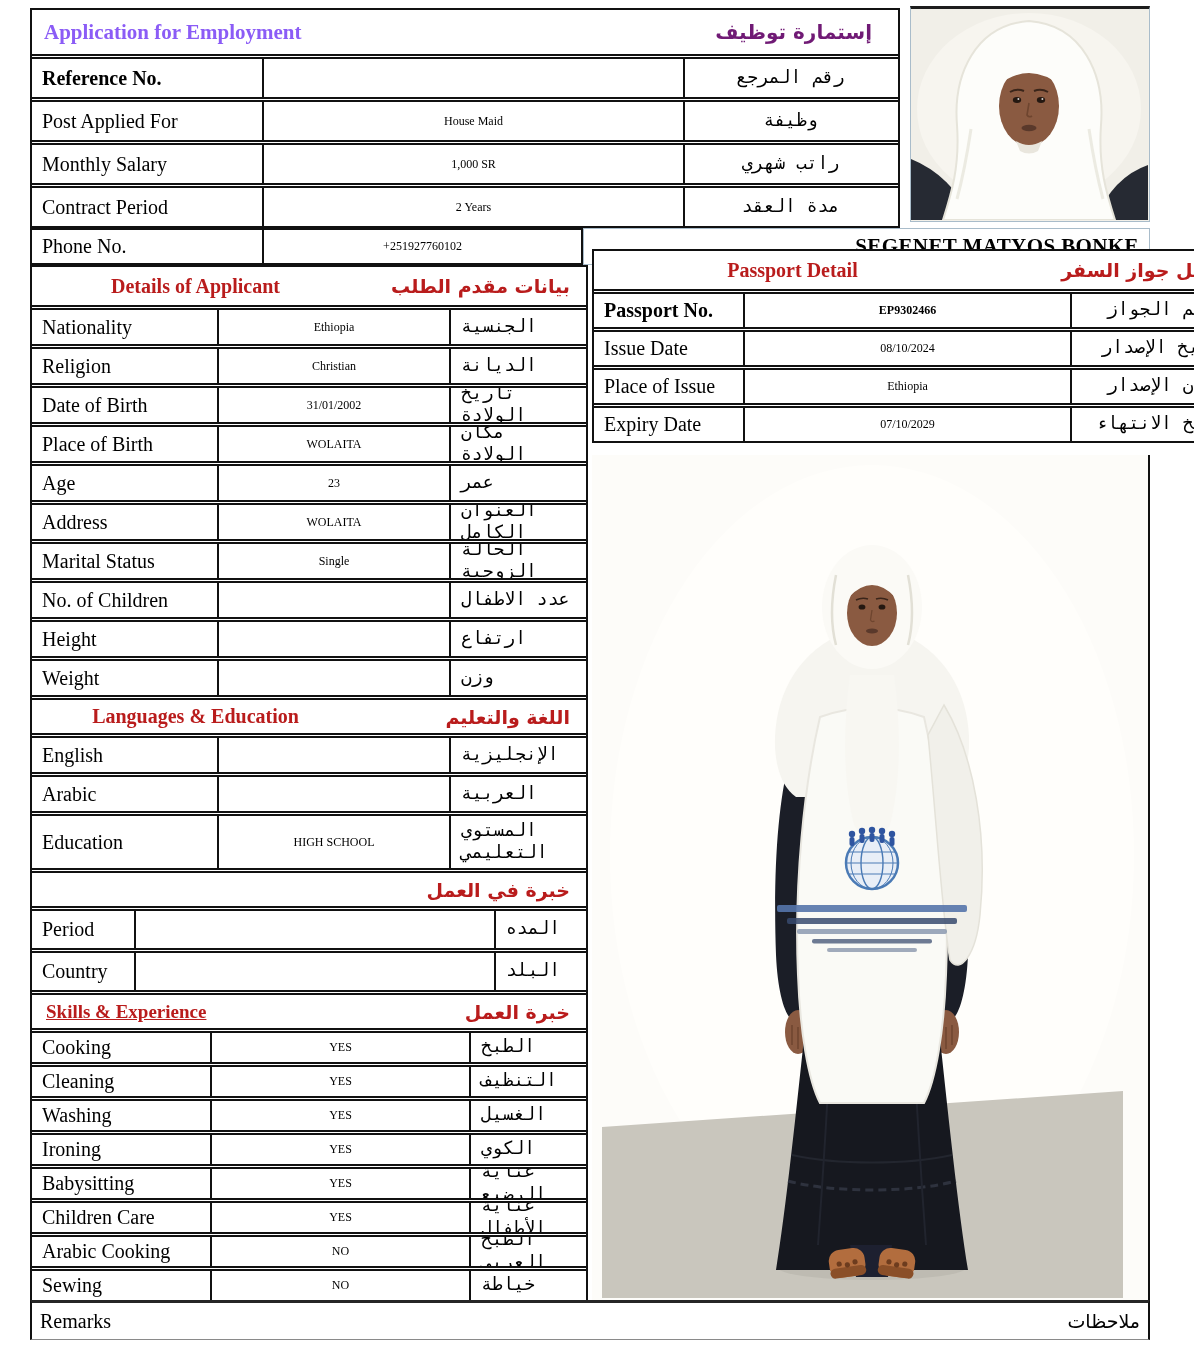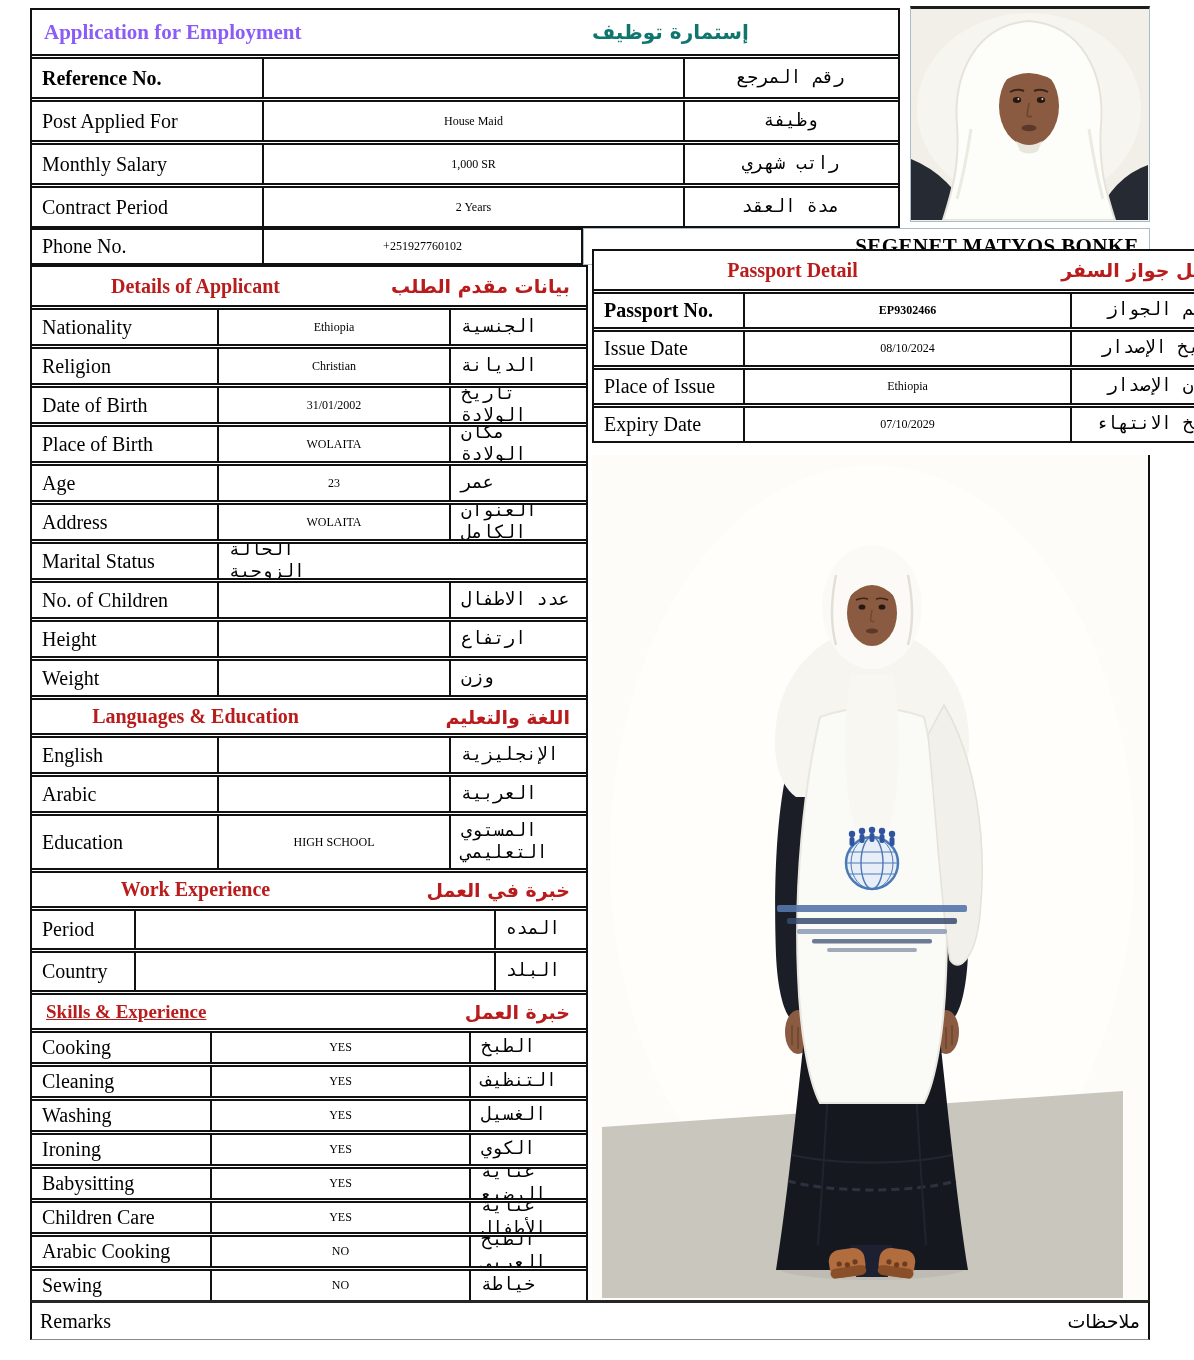--- a/index.html
+++ b/index.html
@@ -27,21 +27,21 @@
   .h44{height:44px}.h43{height:43px}.h39{height:39px}.h38{height:38px}
   .h57{height:57px}.h42{height:42px}.h34{height:34px}
   
   .sec{color:#b91c1c;font-weight:bold;}
   .sec-en{flex:1.55;text-align:center;font-size:20px;}
   .sec-ar{flex:1;text-align:right;padding-right:16px;font-size:19px;font-family:"DejaVu Sans","Liberation Sans",sans-serif;}
   .sec-left .sec-en{text-align:left;padding-left:14px;font-size:19px;text-decoration:underline;}
   
   .title-row{position:relative;}
   .title-en{padding-left:12px;font-size:21px;font-weight:bold;color:#8b5cf6;}
-  .title-ar{position:absolute;left:560px;width:280px;text-align:left;font-size:20px;font-weight:bold;color:#0f766e;
+  .title-ar{position:absolute;left:560px;width:280px;text-align:right;font-size:20px;font-weight:bold;color:#701a75;
      font-family:"DejaVu Sans","Liberation Sans",sans-serif;}
   
   #phone-row{left:30px;top:228px;width:553px;height:37px;border:2px solid #111;display:flex;}
   #phone-row .cell{height:100%;}
   #name-box{left:583px;top:228px;width:567px;height:37px;border:1.5px solid #a9bcca;
      display:flex;align-items:center;justify-content:flex-end;padding-right:10px;
      font-size:21px;font-weight:bold;letter-spacing:.4px;}
   
   #headshot-frame{left:910px;top:6px;width:240px;height:216px;border:1.5px solid #a9bcca;border-top:3px solid #1d1d1d;background:#f2f0e9;}
   #fullbody-cell{left:592px;top:455px;width:558px;height:845px;border-right:2px solid #111;background:#fdfcf9;}
@@ -147,20 +147,21 @@
       <div class="cell val">23</div>
       <div class="cell ar d-ar">عمر</div>
     </div>
     <div class="row h39">
       <div class="cell lbl d-lbl">Address</div>
       <div class="cell val">WOLAITA</div>
       <div class="cell ar d-ar">العنوان الكامل</div>
     </div>
     <div class="row h39">
       <div class="cell lbl d-lbl">Marital Status</div>
+      <div class="cell val">Single</div>
       <div class="cell ar d-ar">الحالة الزوجية</div>
     </div>
     <div class="row h39">
       <div class="cell lbl d-lbl">No. of Children</div>
       <div class="cell val"></div>
       <div class="cell ar d-ar">عدد الاطفال</div>
     </div>
     <div class="row h39">
       <div class="cell lbl d-lbl">Height</div>
       <div class="cell val"></div>
@@ -186,21 +187,20 @@
       <div class="cell val"></div>
       <div class="cell ar d-ar">العربية</div>
     </div>
     <div class="row h57">
       <div class="cell lbl d-lbl">Education</div>
       <div class="cell val">HIGH SCHOOL</div>
       <div class="cell ar d-ar">المستوي التعليمي</div>
     </div>
 
     <div class="row h38 sec">
-      <div class="sec-en">Work Experience</div>
       <div class="sec-ar">خبرة في العمل</div>
     </div>
     <div class="row h42">
       <div class="cell lbl w-lbl">Period</div>
       <div class="cell val"></div>
       <div class="cell ar w-ar">المده</div>
     </div>
     <div class="row h42">
       <div class="cell lbl w-lbl">Country</div>
       <div class="cell val"></div>

